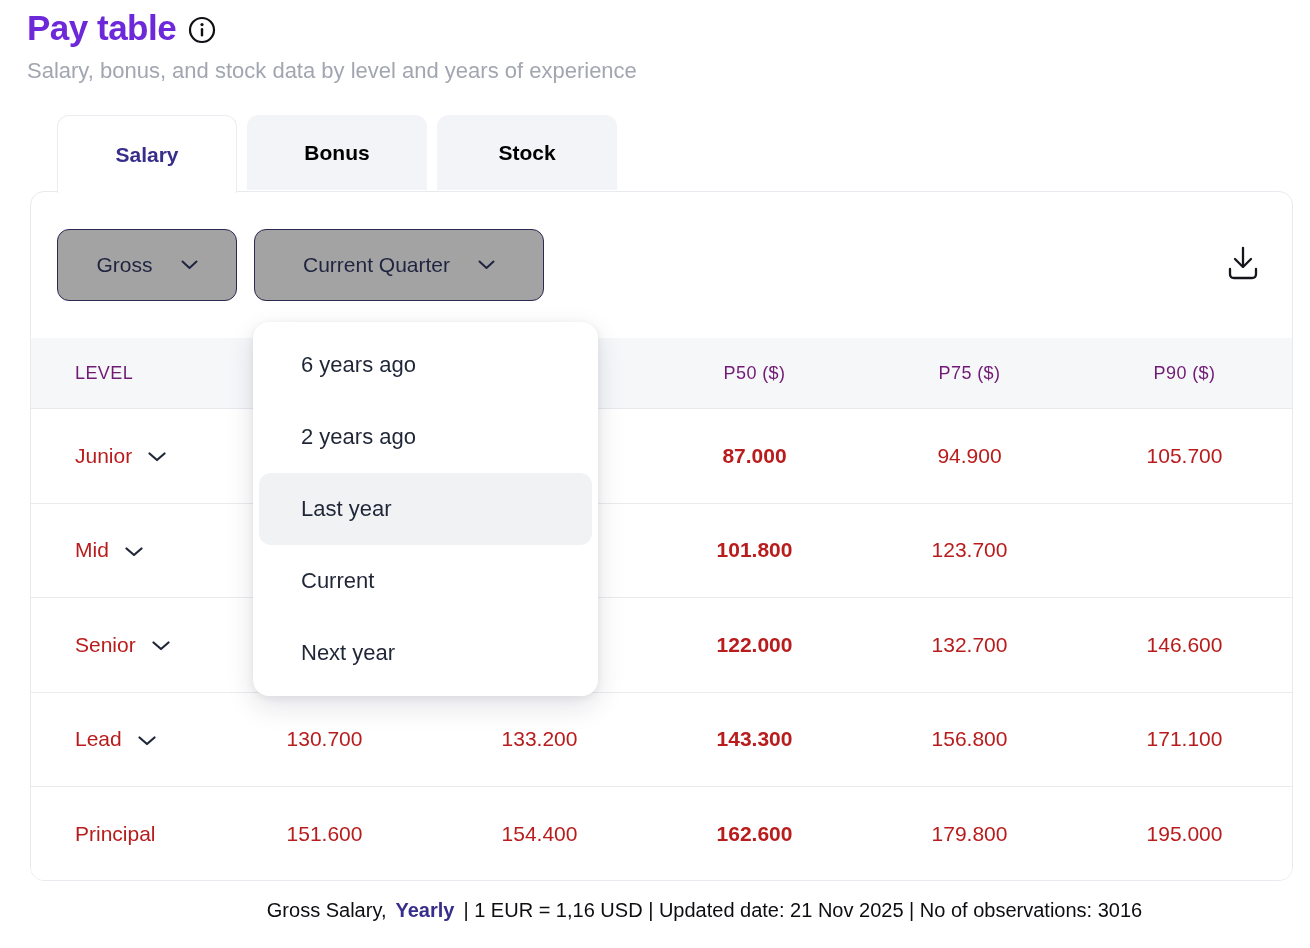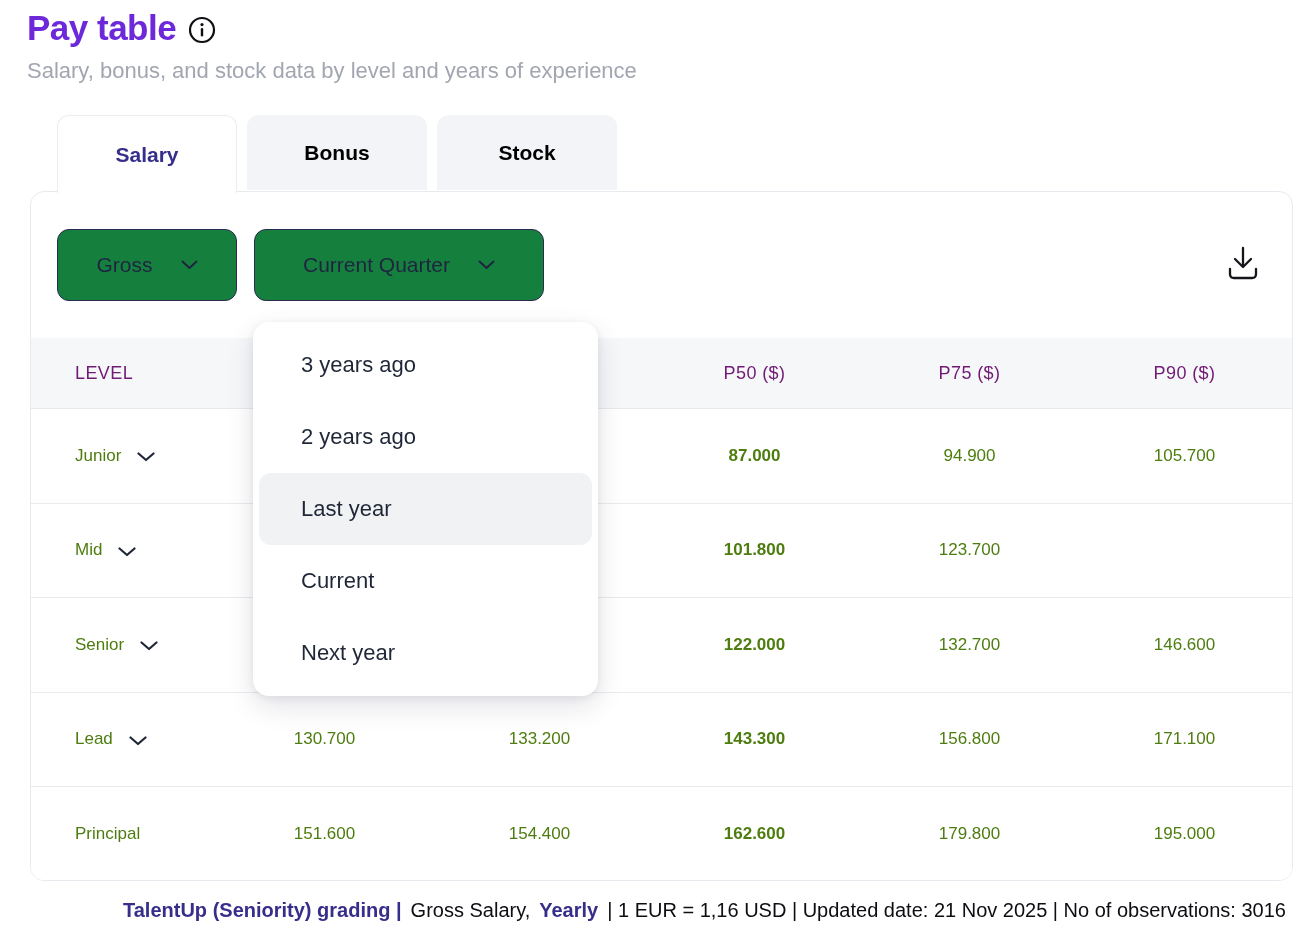--- a/index.html
+++ b/index.html
@@ -33,21 +33,21 @@
   .card {
     position:absolute; left:30px; top:191px; width:1263px; height:690px;
     background:#fff; border:1px solid #e8eaf0; border-radius:14px;
     overflow:hidden; z-index:2;
   }
 
   
   .select-btn {
     position:absolute; top:37px; height:72px;
     display:flex; align-items:center; justify-content:center; gap:28px;
-    border:1.5px solid #2b2a52; border-radius:12px; background:#15803d;
+    border:1.5px solid #2b2a52; border-radius:12px; background:#a3a3a3;
     font-size:21px; color:#1f2440; cursor:pointer;
   }
   .select-gross { left:26px; width:180px; }
   .select-period { left:223px; width:290px; }
   .chev { width:17px; height:10px; }
   .download-btn {
     position:absolute; right:28px; top:50px; width:42px; height:42px;
     background:none; border:none; padding:0; cursor:pointer;
   }
   .download-btn svg { width:40px; height:42px; }
@@ -55,21 +55,21 @@
   
   .table { position:absolute; left:0; right:0; top:146px; bottom:0; }
   .t-row {
     display:grid; grid-template-columns:186px repeat(5, 1fr);
     align-items:center;
   }
   .t-head { height:71px; background:#f6f7f9; border-bottom:1px solid #e7e9ed; }
   .t-head .cell { font-size:18px; color:#701a75; font-weight:400; letter-spacing:0.4px; }
   .t-body-row { height:94.5px; border-bottom:1px solid #e9ebee; background:#fff; }
   .t-body-row:last-child { border-bottom:none; }
-  .cell { text-align:center; font-size:17px; color:#4d7c0f; }
+  .cell { text-align:center; font-size:21px; color:#b91c1c; }
   .cell.level {
     text-align:left; padding-left:44px; display:flex; align-items:center; gap:16px;
     font-weight:500; cursor:pointer;
   }
   .cell.p50 { font-weight:700; }
   .row-chev { width:18px; height:10px; margin-top:3px; }
 
   
   .menu {
     position:absolute; left:253px; top:322px; width:345px; height:374px;
@@ -208,25 +208,24 @@
       <div class="cell">151.600</div>
       <div class="cell">154.400</div>
       <div class="cell p50">162.600</div>
       <div class="cell">179.800</div>
       <div class="cell">195.000</div>
     </div>
   </div>
 </div>
 
 <div class="menu">
-  <div class="menu-item">3 years ago</div>
+  <div class="menu-item">6 years ago</div>
   <div class="menu-item">2 years ago</div>
   <div class="menu-item highlighted">Last year</div>
   <div class="menu-item">Current</div>
   <div class="menu-item">Next year</div>
 </div>
 
 <div class="footer">
-  <span class="accent">TalentUp (Seniority) grading |</span>
   <span class="plain">Gross Salary,</span>
   <span class="accent">Yearly</span>
   <span class="plain">| 1 EUR = 1,16 USD | Updated date: 21 Nov 2025 | No of observations: 3016</span>
 </div>
 
 </body></html>

